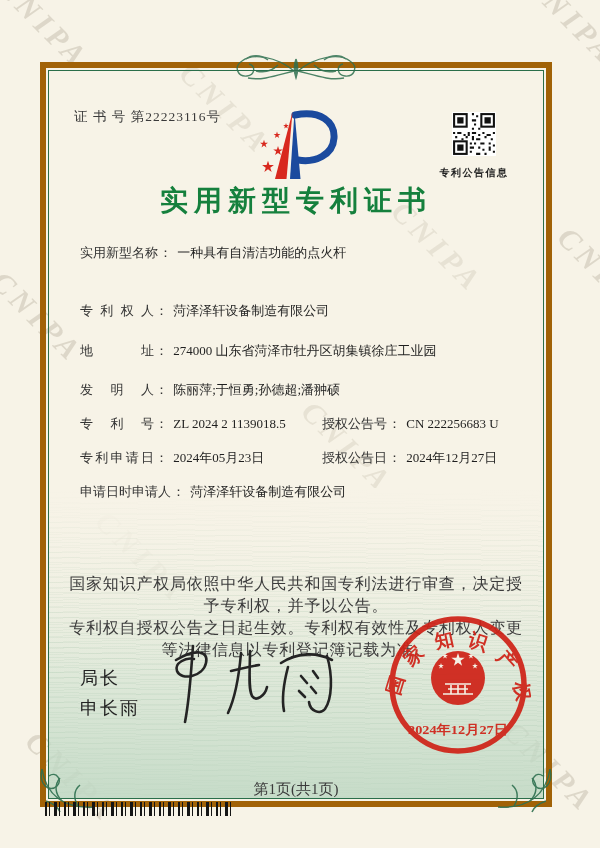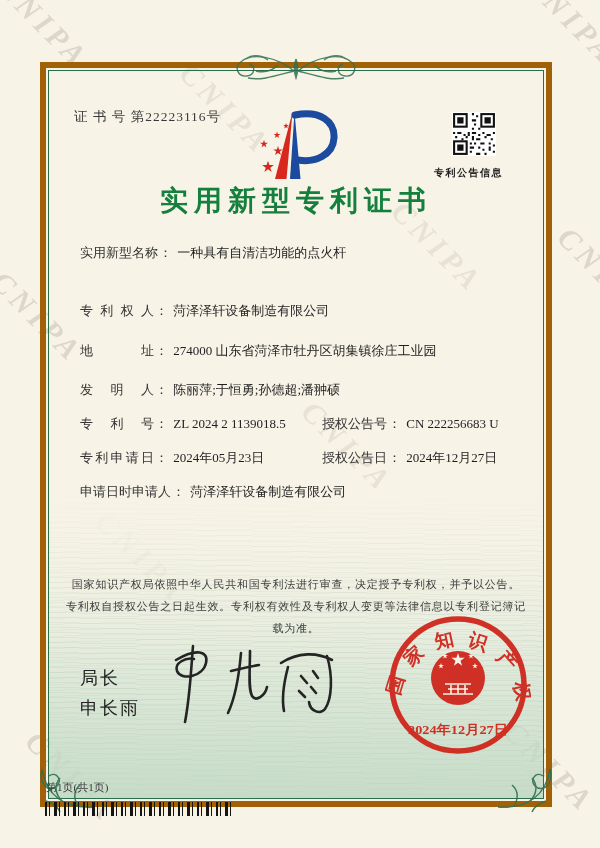--- a/index.html
+++ b/index.html
@@ -25,41 +25,41 @@
 
   .ornament-top{position:absolute;left:160px;top:-17px;width:180px;height:34px;}
   .corner{position:absolute;width:64px;height:64px;}
   .corner.bl{left:-14px;bottom:-14px;}
   .corner.br{right:-14px;bottom:-14px;transform:scaleX(-1);}
 
   .cert-no{position:absolute;left:28px;top:40px;font-size:13.5px;color:#3a3a3a;letter-spacing:1px;}
   .logo{position:absolute;left:203px;top:41px;width:92px;height:74px;}
   .qr{position:absolute;left:406px;top:44px;width:44px;height:44px;background:#fff;}
   .qr svg{display:block;}
-  .qr-caption{position:absolute;left:388px;top:98px;width:80px;text-align:left;font-size:10px;
+  .qr-caption{position:absolute;left:388px;top:98px;width:80px;text-align:center;font-size:10px;
     letter-spacing:1.5px;color:#222;font-weight:bold;}
   .title{position:absolute;left:0;top:114px;width:100%;text-align:center;font-size:28px;font-weight:700;
     color:#15803d;letter-spacing:6px;}
 
   .row{position:absolute;left:34px;width:440px;font-size:13px;color:#262626;white-space:nowrap;}
   .lbl{display:inline-block;vertical-align:bottom;color:#333;font-family:Liberation Serif, serif;}
   .lbl.j{width:74px;text-align:justify;text-align-last:justify;}
   .colon{margin:0 2px 0 1px;color:#333;}
   .val{color:#1f1f1f;}
   .rcol{position:absolute;left:242px;top:0;}
   .r-name{top:176px;}  .r-pat{top:234px;}  .r-addr{top:274px;}  .r-inv{top:313px;}
   .r-no{top:347px;}   .r-fdate{top:381px;} .r-app2{top:415px;}  .r-inv2{top:450px;}
 
-  .statement{position:absolute;left:18px;top:505px;width:464px;text-align:center;font-size:11px;
+  .statement{position:absolute;left:18px;top:505px;width:464px;text-align:center;font-size:16px;
     color:#3c3c3c;line-height:22px;letter-spacing:0.8px;font-weight:500;}
 
   .director{position:absolute;left:34px;top:595px;font-size:18px;color:#222;line-height:30px;letter-spacing:2px;}
   .signature{position:absolute;left:100px;top:572px;width:215px;height:88px;}
   .seal{position:absolute;left:339px;top:544px;width:146px;height:146px;opacity:0.93;}
-  .page-info{position:absolute;left:0;top:712px;width:100%;font-size:11px;color:#3a3a3a;}
+  .page-info{position:absolute;left:0;top:712px;width:100%;text-align:center;font-size:15px;color:#3a3a3a;}
 
   .barcode{position:absolute;left:45px;top:802px;width:186px;height:14px;z-index:3;
     background:repeating-linear-gradient(90deg,#151515 0 2px,rgba(0,0,0,0) 2px 4px,#151515 4px 5px,
       rgba(0,0,0,0) 5px 9px,#151515 9px 12px,rgba(0,0,0,0) 12px 14px,#151515 14px 15px,rgba(0,0,0,0) 15px 19px);}
   svg text{font-family:"Liberation Serif","DejaVu Serif",serif;}
 </style>
 </head>
 <body>
 
 <div class="page">

